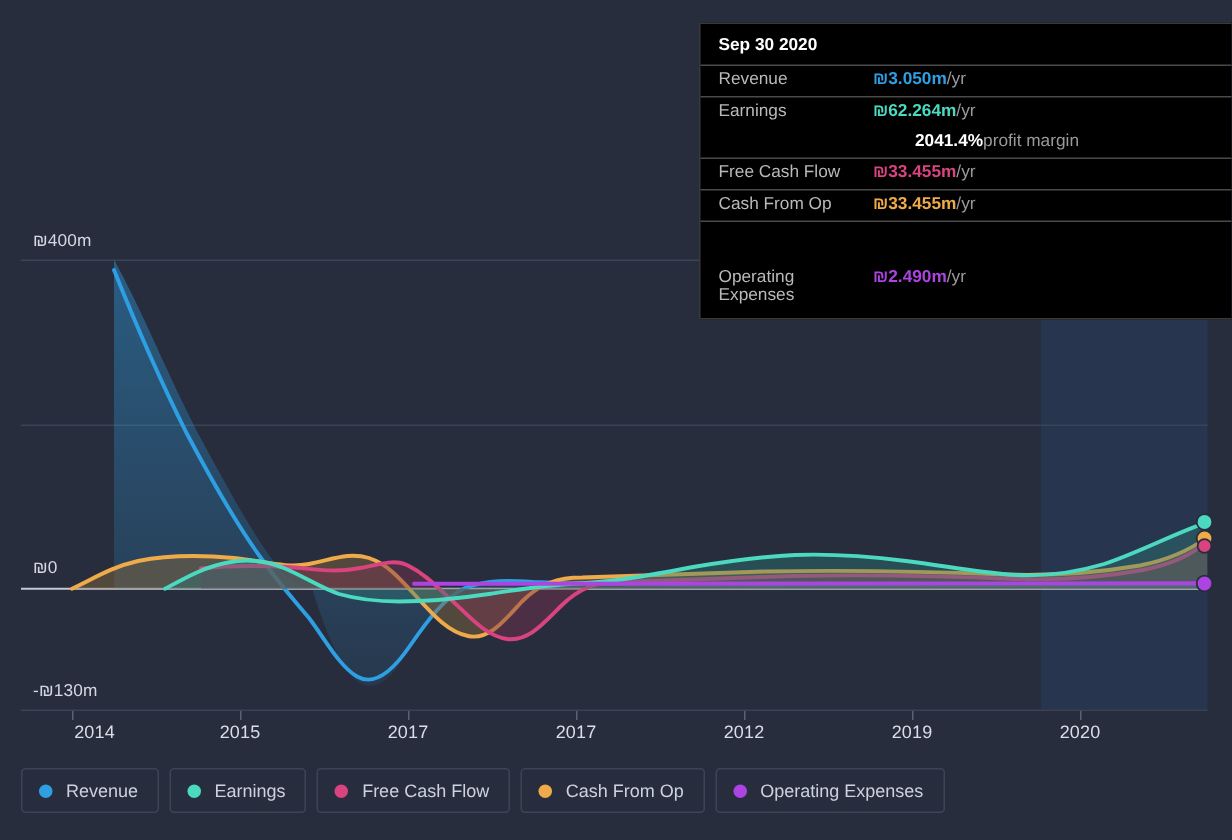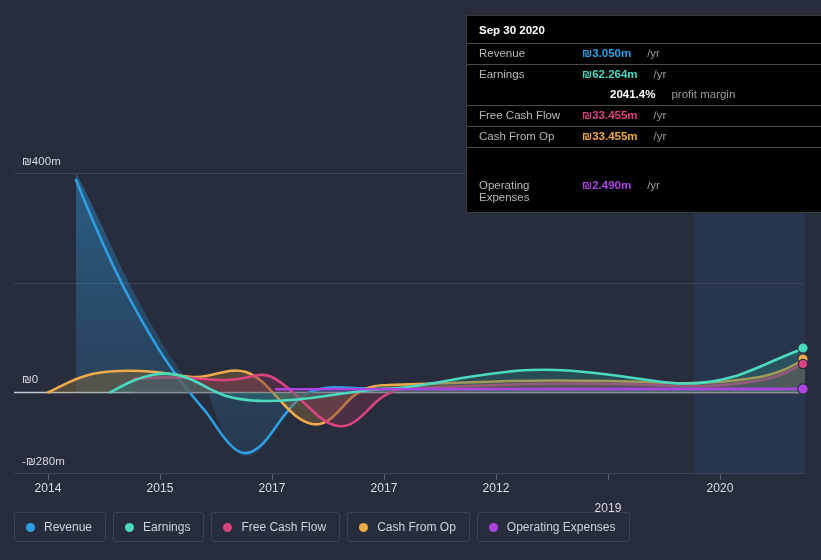--- a/index.html
+++ b/index.html
@@ -80,21 +80,21 @@
     width: 103px;
     flex: none;
   }
   .tt-val {
     font-weight: bold;
     white-space: nowrap;
   }
   .tt-unit {
     color: #9a9a9a;
     font-weight: normal;
-    margin-left: 16px;
+    margin-left: 0;
   }
 
   
   #legend {
     position: absolute;
     left: 14px;
     top: 512px;
     display: flex;
     gap: 7px;
   }
@@ -217,28 +217,28 @@
         <line x1="272.5" y1="474" x2="272.5" y2="480"></line>
         <line x1="384.5" y1="474" x2="384.5" y2="480"></line>
         <line x1="496.5" y1="474" x2="496.5" y2="480"></line>
         <line x1="608.5" y1="474" x2="608.5" y2="480"></line>
         <line x1="720.5" y1="474" x2="720.5" y2="480"></line>
       </g>
     </svg>
 
     <div class="axis-label y-label" style="top:155px;">₪400m</div>
     <div class="axis-label y-label" style="top:373px;">₪0</div>
-    <div class="axis-label y-label" style="top:455px;">-₪280m</div>
-
-    <div class="axis-label x-label" style="left:48px;  top:481px;">2014</div>
+    <div class="axis-label y-label" style="top:455px;">-₪130m</div>
+
+    <div class="axis-label x-label" style="left:63px;  top:481px;">2014</div>
     <div class="axis-label x-label" style="left:160px; top:481px;">2015</div>
     <div class="axis-label x-label" style="left:272px; top:481px;">2017</div>
     <div class="axis-label x-label" style="left:384px; top:481px;">2017</div>
     <div class="axis-label x-label" style="left:496px; top:481px;">2012</div>
-    <div class="axis-label x-label" style="left:608px; top:481px;margin-top:20px;">2019</div>
+    <div class="axis-label x-label" style="left:608px; top:481px;">2019</div>
     <div class="axis-label x-label" style="left:720px; top:481px;">2020</div>
   </div>
 
   <div id="tooltip">
     <div class="tt-title">Sep 30 2020</div>
 
     <div class="tt-row">
       <span class="tt-key">Revenue</span>
       <span class="tt-val" style="color:#2e9fe3;">₪3.050m</span>
       <span class="tt-unit">/yr</span>

